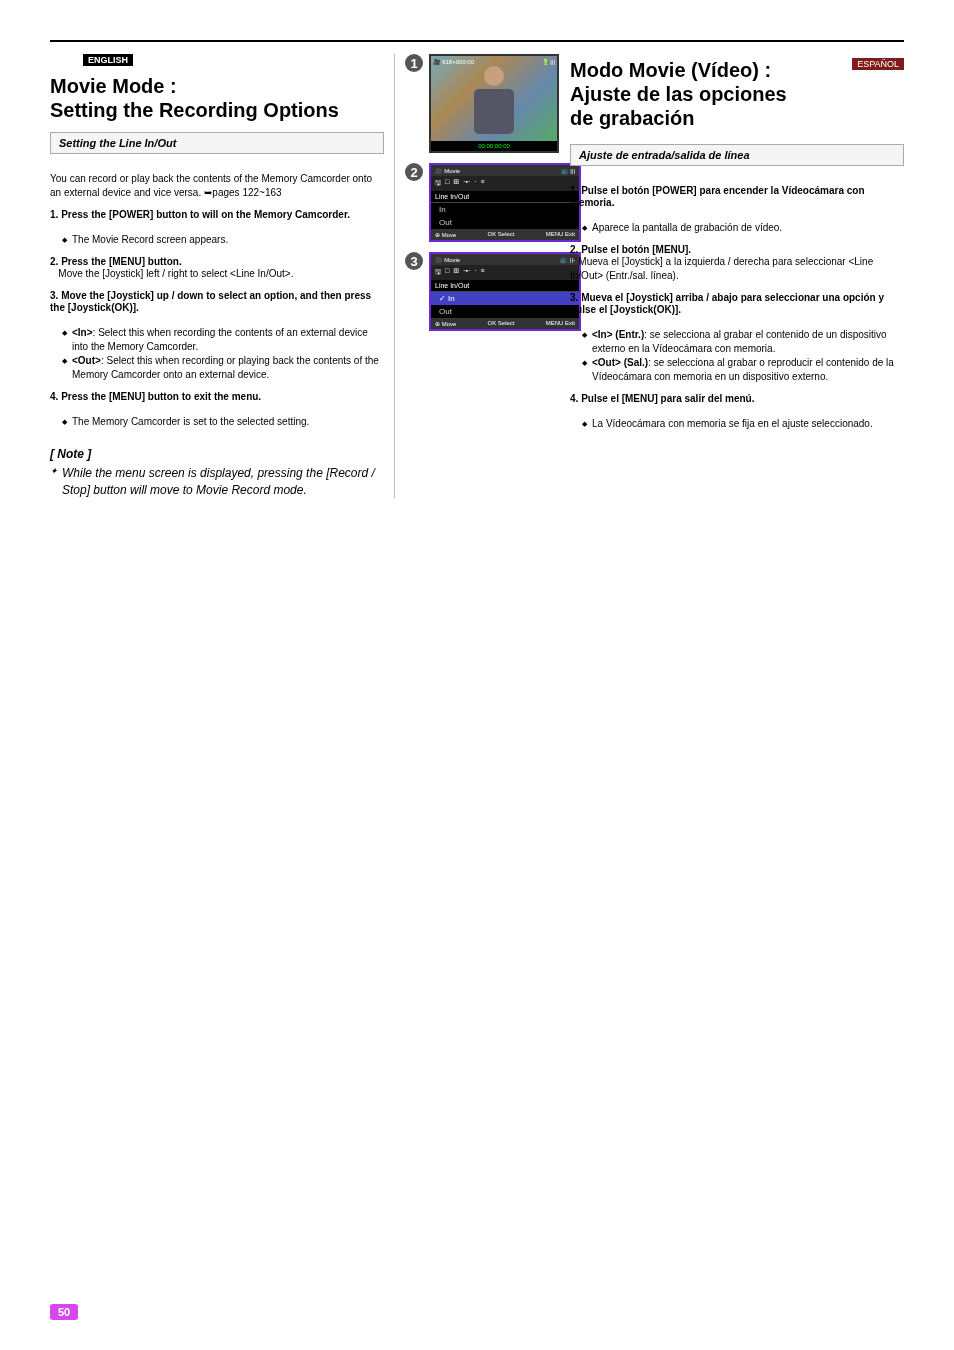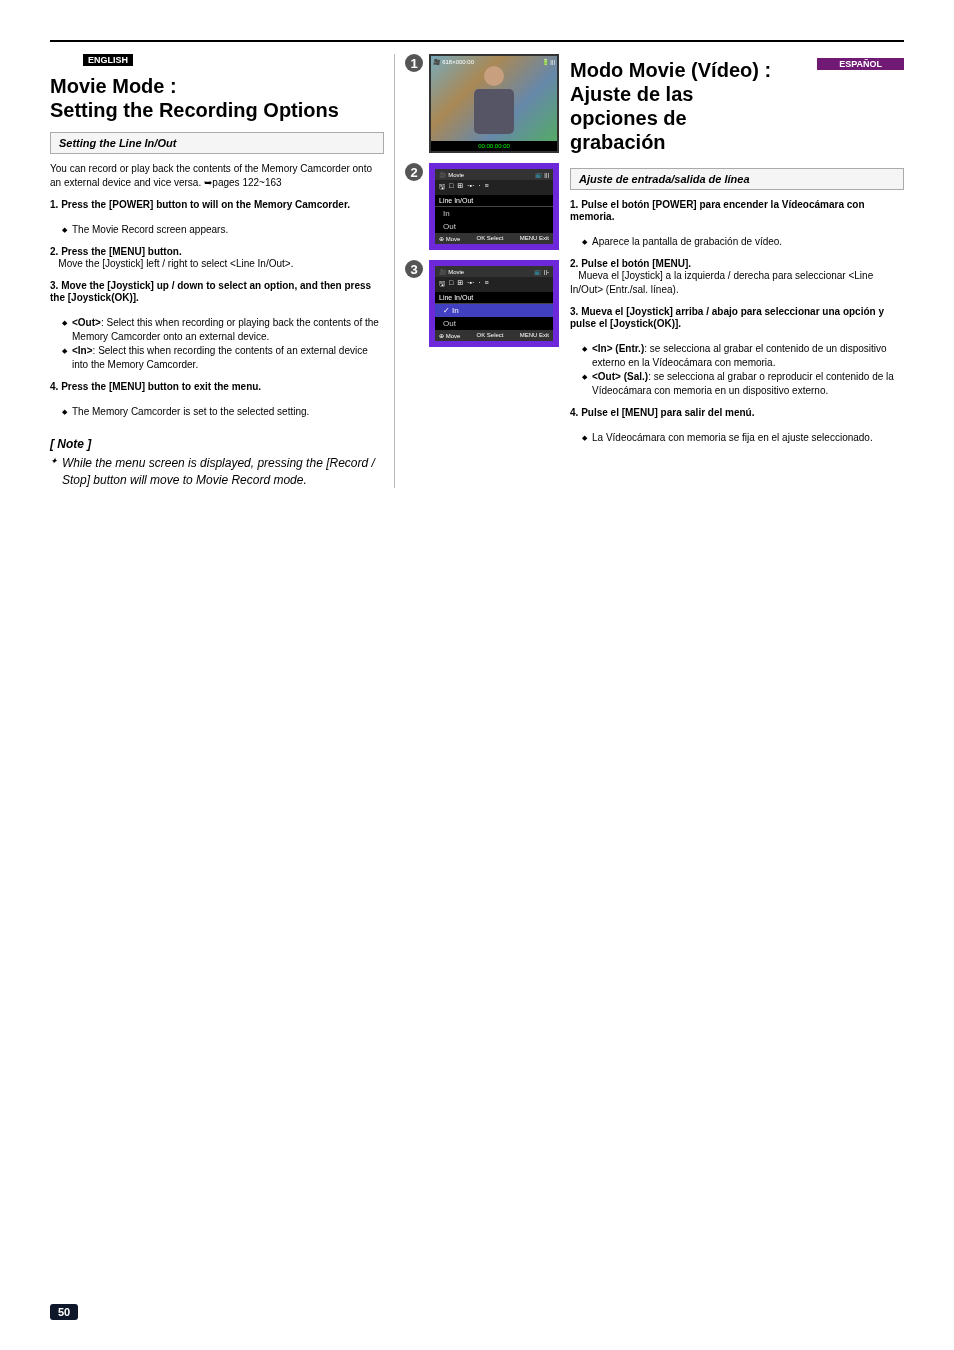--- a/index.html
+++ b/index.html
@@ -30,45 +30,45 @@
     }
     .lang-badge {
       background: #000;
       color: #fff;
       font-size: 9px;
       font-weight: bold;
       padding: 1px 5px;
       display: inline-block;
     }
     .lang-badge-espanol {
-      background: #701a75;
+      background: #7f1d1d;
       color: #fff;
       font-size: 9px;
-      font-weight: bold;
-      padding: 1px 22px;
+      font-weight: normal;
+      padding: 1px 5px;
       display: inline-block;
     }
     h1.main-title {
       font-size: 20px;
       font-weight: bold;
       line-height: 1.2;
       margin-top: 8px;
       margin-bottom: 10px;
     }
     h1.main-title-es {
       font-size: 20px;
       font-weight: bold;
       line-height: 1.2;
       margin-top: 4px;
       margin-bottom: 10px;
     }
     .sub-section-box {
       border: 1px solid #aaa;
       padding: 4px 8px;
-      margin-bottom: 8px;
+      margin-bottom: 18px;
       background: #f5f5f5;
     }
     .sub-section-title {
       font-style: italic;
       font-weight: bold;
       font-size: 11px;
       color: #000;
     }
     .intro-text {
       font-size: 10px;
@@ -176,22 +176,22 @@
       color: #fff;
     }
     .cam-hud-bottom {
       background: #000;
       padding: 2px 4px;
       font-size: 6px;
       color: #0f0;
     }
     
     .cam-menu-screen {
-      width: 130px;
-      border: 6px solid #6d28d9;
+      width: 152px;
+      border: 2px solid #6d28d9;
       background: #000;
       color: #fff;
       font-size: 7px;
     }
     .cam-menu-top {
       background: #333;
       padding: 2px 4px;
       display: flex;
       justify-content: space-between;
       font-size: 6px;
@@ -228,21 +228,21 @@
     .cam-menu-section {
       padding: 2px 4px;
       font-size: 7px;
       border-bottom: 1px solid #444;
     }
     
     .page-number {
       position: absolute;
       bottom: 30px;
       left: 50px;
-      background: #0f172a;
+      background: #d946ef;
       color: #fff;
       font-size: 11px;
       font-weight: bold;
       padding: 2px 8px;
       border-radius: 3px;
     }
     .center-screens {
       display: flex;
       flex-direction: column;
       align-items: flex-start;
@@ -305,22 +305,22 @@
         </li>
 
         <li class="step">
           <span class="step-num">2.&nbsp;</span><span class="step-title">Press the [MENU] button.</span><br>
           <span class="step-sub">&nbsp;&nbsp;&nbsp;Move the [Joystick] left / right to select &lt;Line In/Out&gt;.</span>
         </li>
 
         <li class="step">
           <span class="step-num">3.&nbsp;</span><span class="step-title">Move the [Joystick] up / down to select an option, and then press the [Joystick(OK)].</span>
           <ul class="bullet-list">
+            <li><b>&lt;In&gt;</b>: Select this when recording the contents of an external device into the Memory Camcorder.</li>
             <li><b>&lt;Out&gt;</b>: Select this when recording or playing back the contents of the Memory Camcorder onto an external device.</li>
-            <li><b>&lt;In&gt;</b>: Select this when recording the contents of an external device into the Memory Camcorder.</li>
           </ul>
         </li>
 
         <li class="step">
           <span class="step-num">4.&nbsp;</span><span class="step-title">Press the [MENU] button to exit the menu.</span>
           <ul class="bullet-list">
             <li>The Memory Camcorder is set to the selected setting.</li>
           </ul>
         </li>
       </ol>

